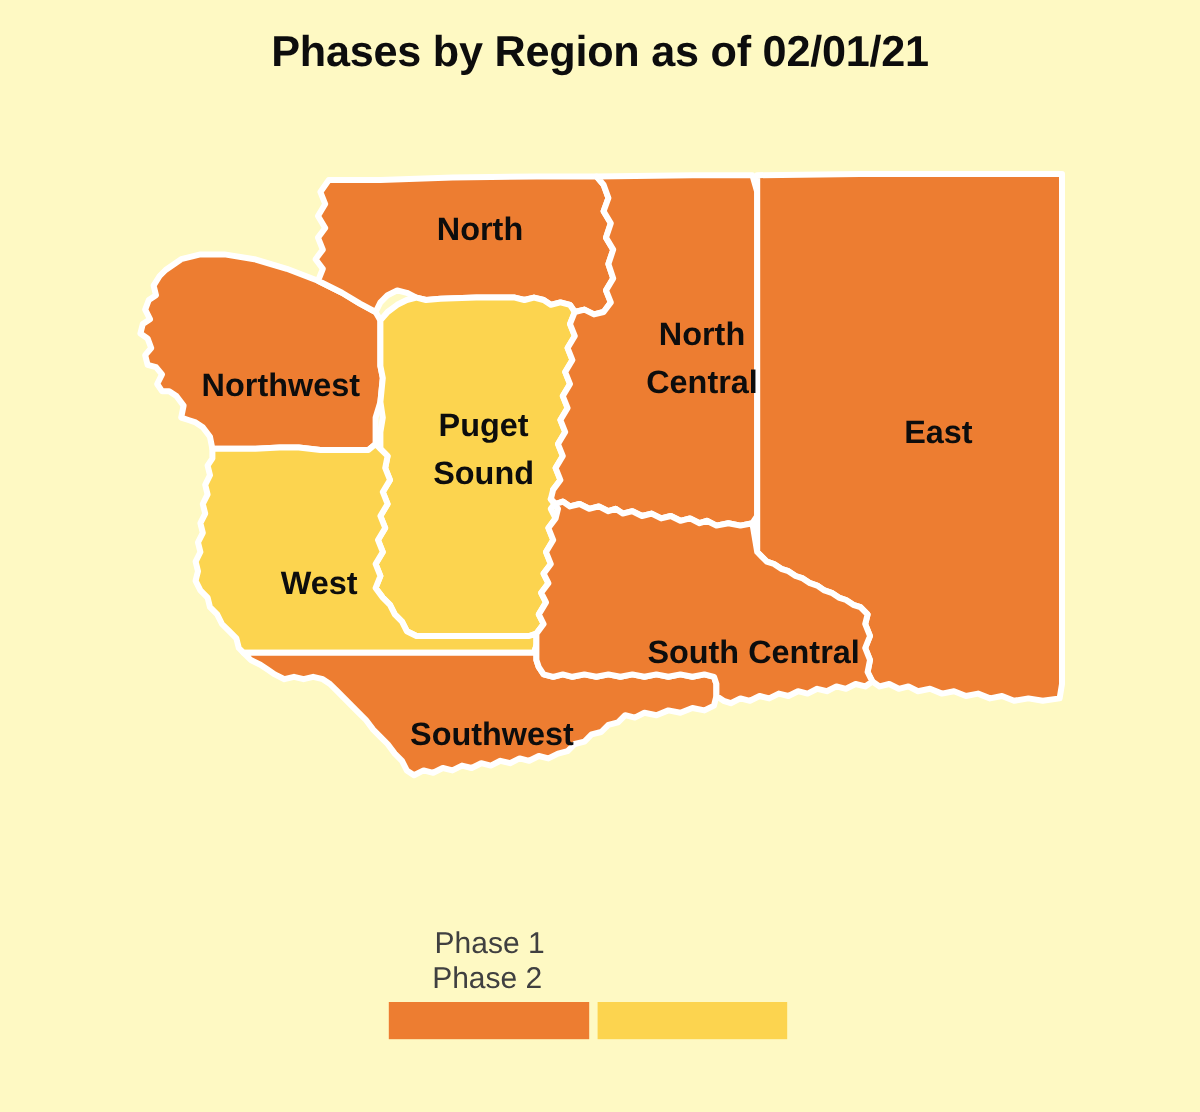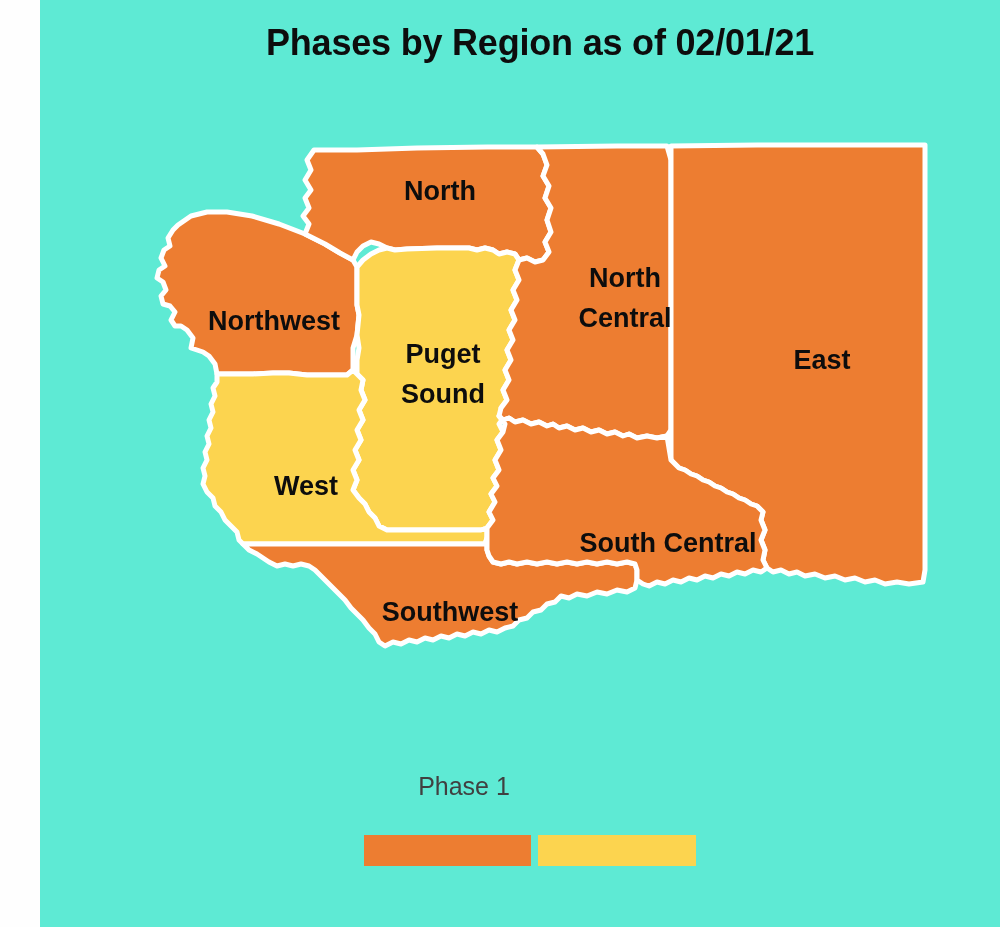--- a/index.html
+++ b/index.html
@@ -12,22 +12,21 @@
     width: 1000px;
     height: 927px;
     font-family: "Liberation Sans", sans-serif;
     color: #000000;
     overflow: hidden;
     position: relative;
   }
   #chart-root {
     position: absolute;
     inset: 0;
-    background: #5eead4;
-    margin-left: 40px;
+    background: #fef9c3;
   }
   .chart-title {
     position: absolute;
     top: 22px;
     left: 0;
     width: 1000px;
     text-align: center;
     font-size: 36px;
     font-weight: bold;
     letter-spacing: -0.2px;
@@ -64,21 +63,21 @@
   .legend {
     position: absolute;
     left: 0;
     top: 760px;
     width: 1000px;
     height: 120px;
   }
   .legend-labels {
     position: absolute;
     top: 12px;
-    left: 340px;
+    left: 324px;
     width: 332px;
     display: flex;
     flex-direction: column;
   }
   .legend-label {
     font-size: 25px;
     color: #404040;
     text-align: center;
     white-space: nowrap;
   }
@@ -192,20 +191,21 @@
       <text class="region-label" x="249" y="368">West</text>
       <text class="region-label" x="611" y="425">South Central</text>
       <text class="region-label" x="393" y="494">Southwest</text>
 
     </svg>
   </div>
 
   <div class="legend">
     <div class="legend-labels">
       <div class="legend-label l0">Phase 1</div>
+      <div class="legend-label l1">Phase 2</div>
     </div>
     <div class="legend-bars">
       <div class="legend-swatch s0" style="background-color: rgb(237, 125, 49);"></div>
       <div class="legend-swatch s1" style="background-color: rgb(252, 212, 79);"></div>
     </div>
   </div>
 
 </div>
 
 </body></html>

